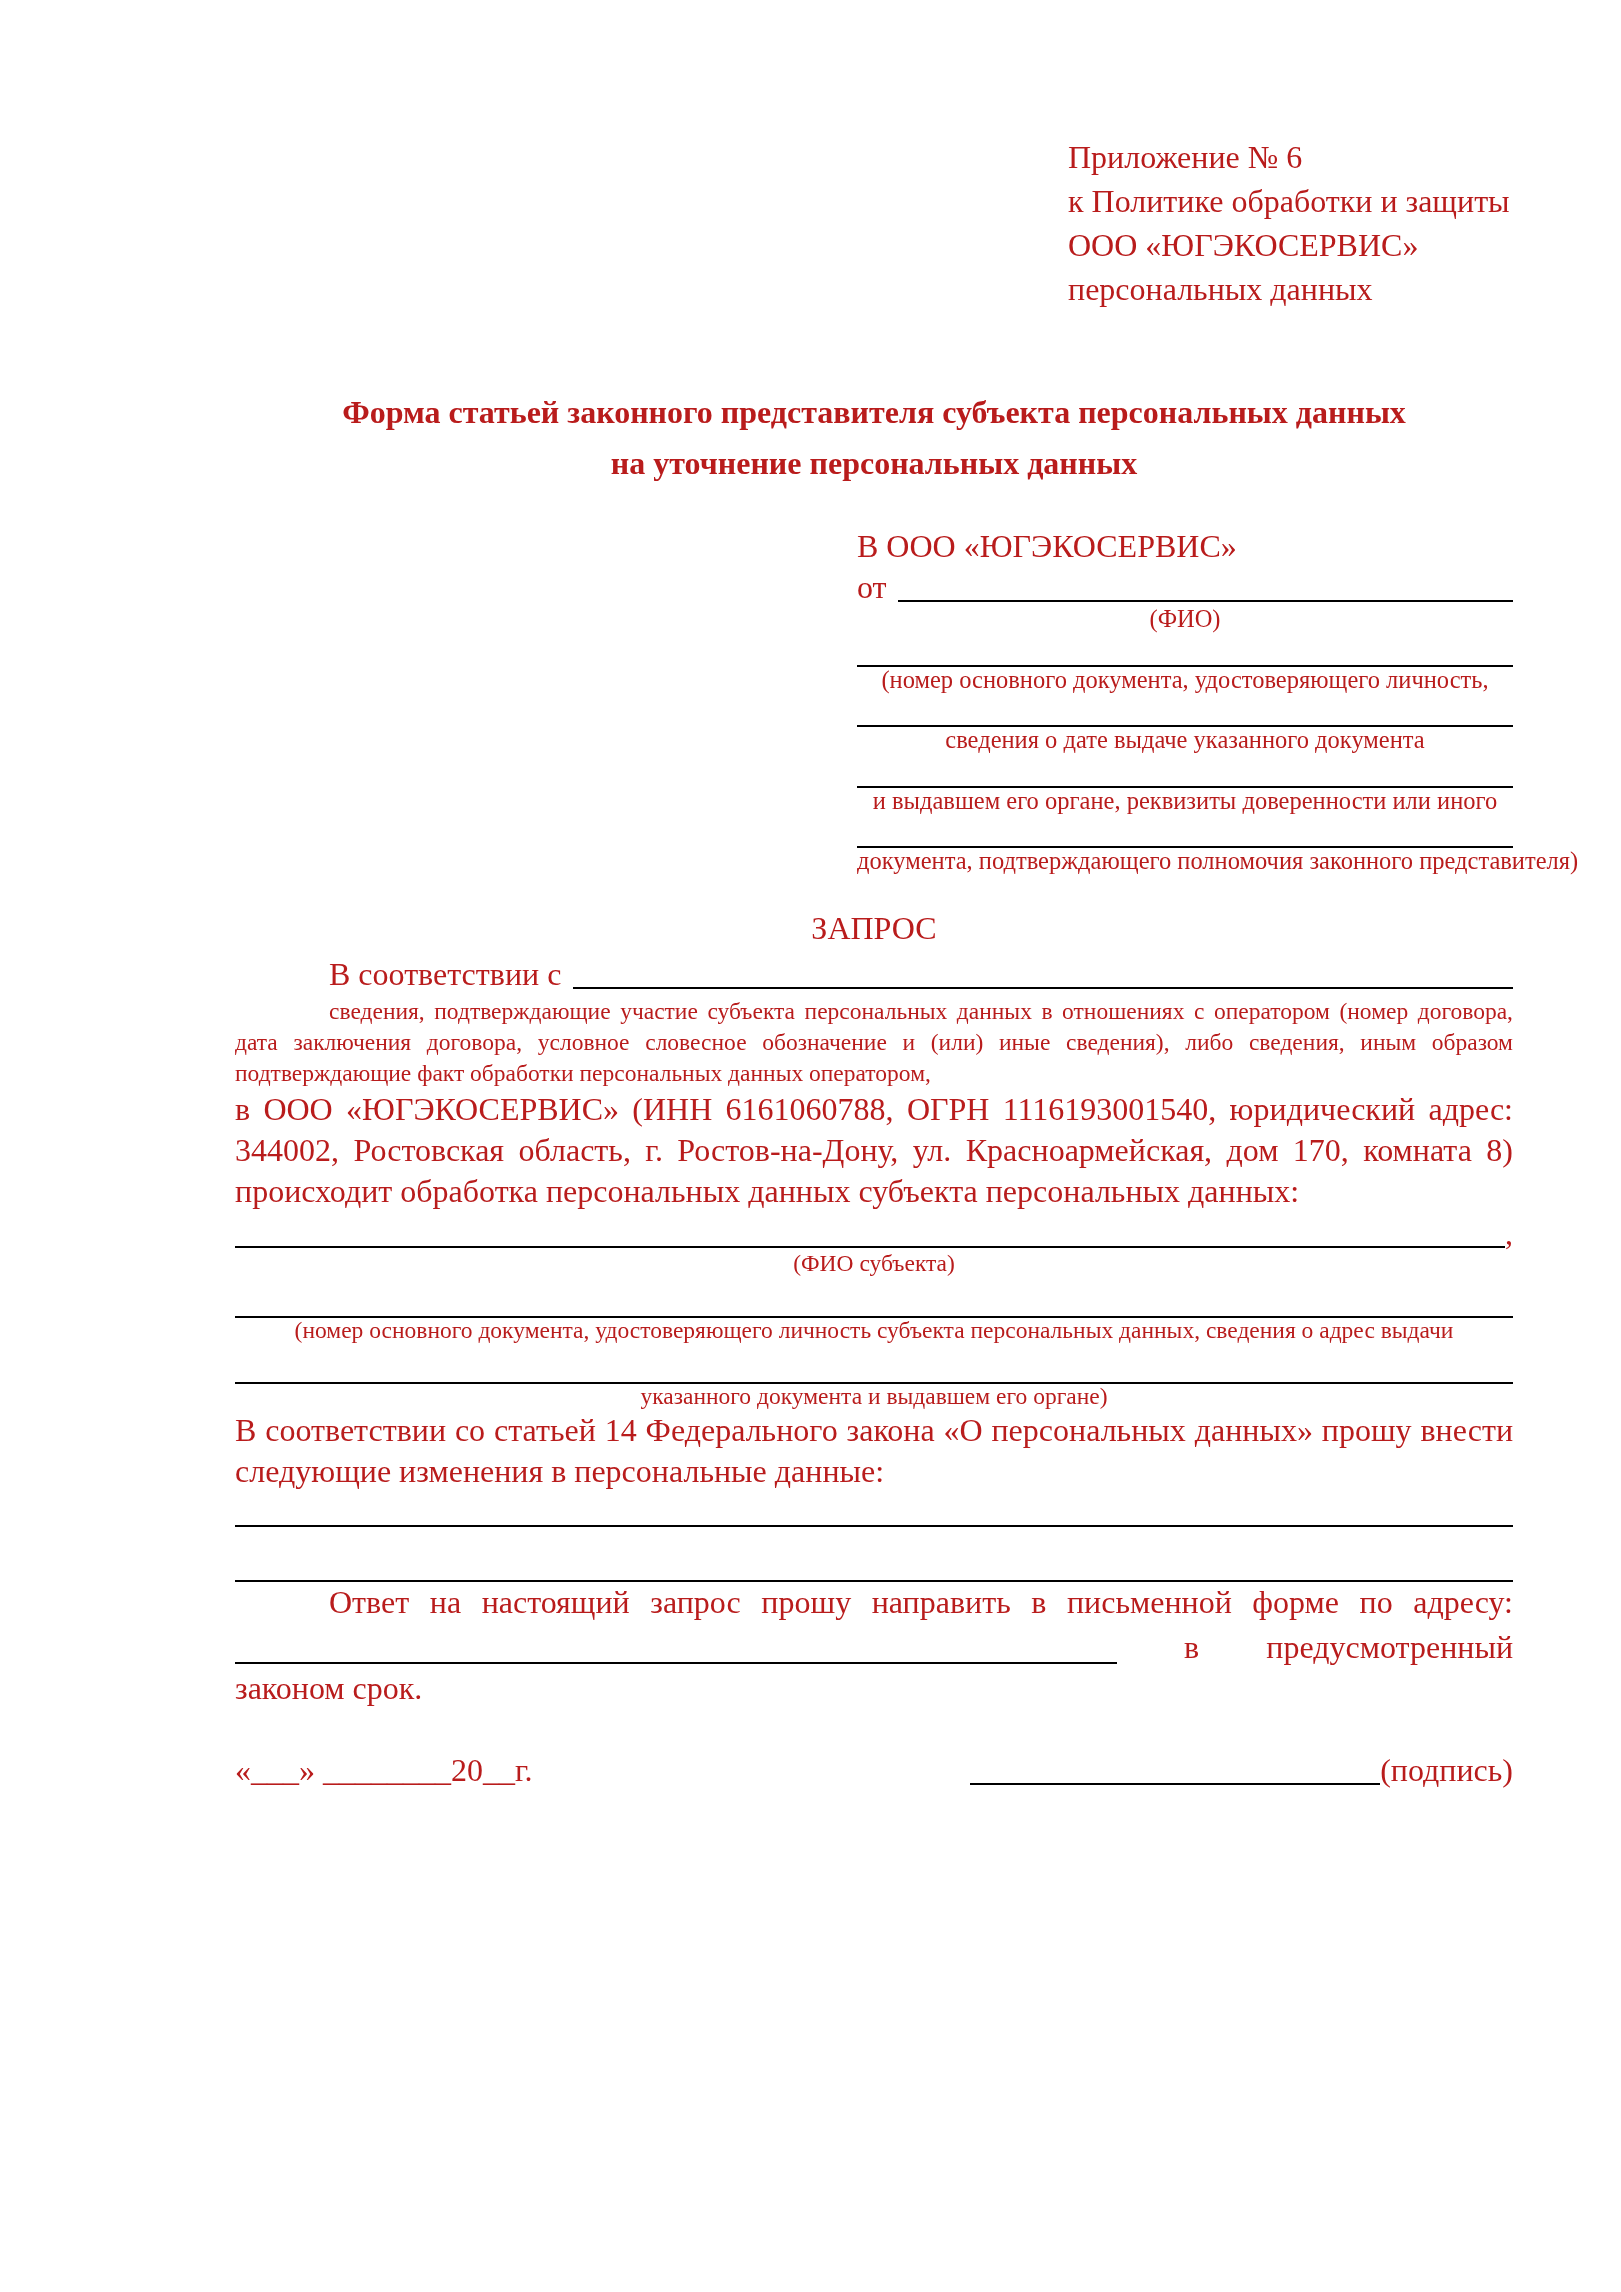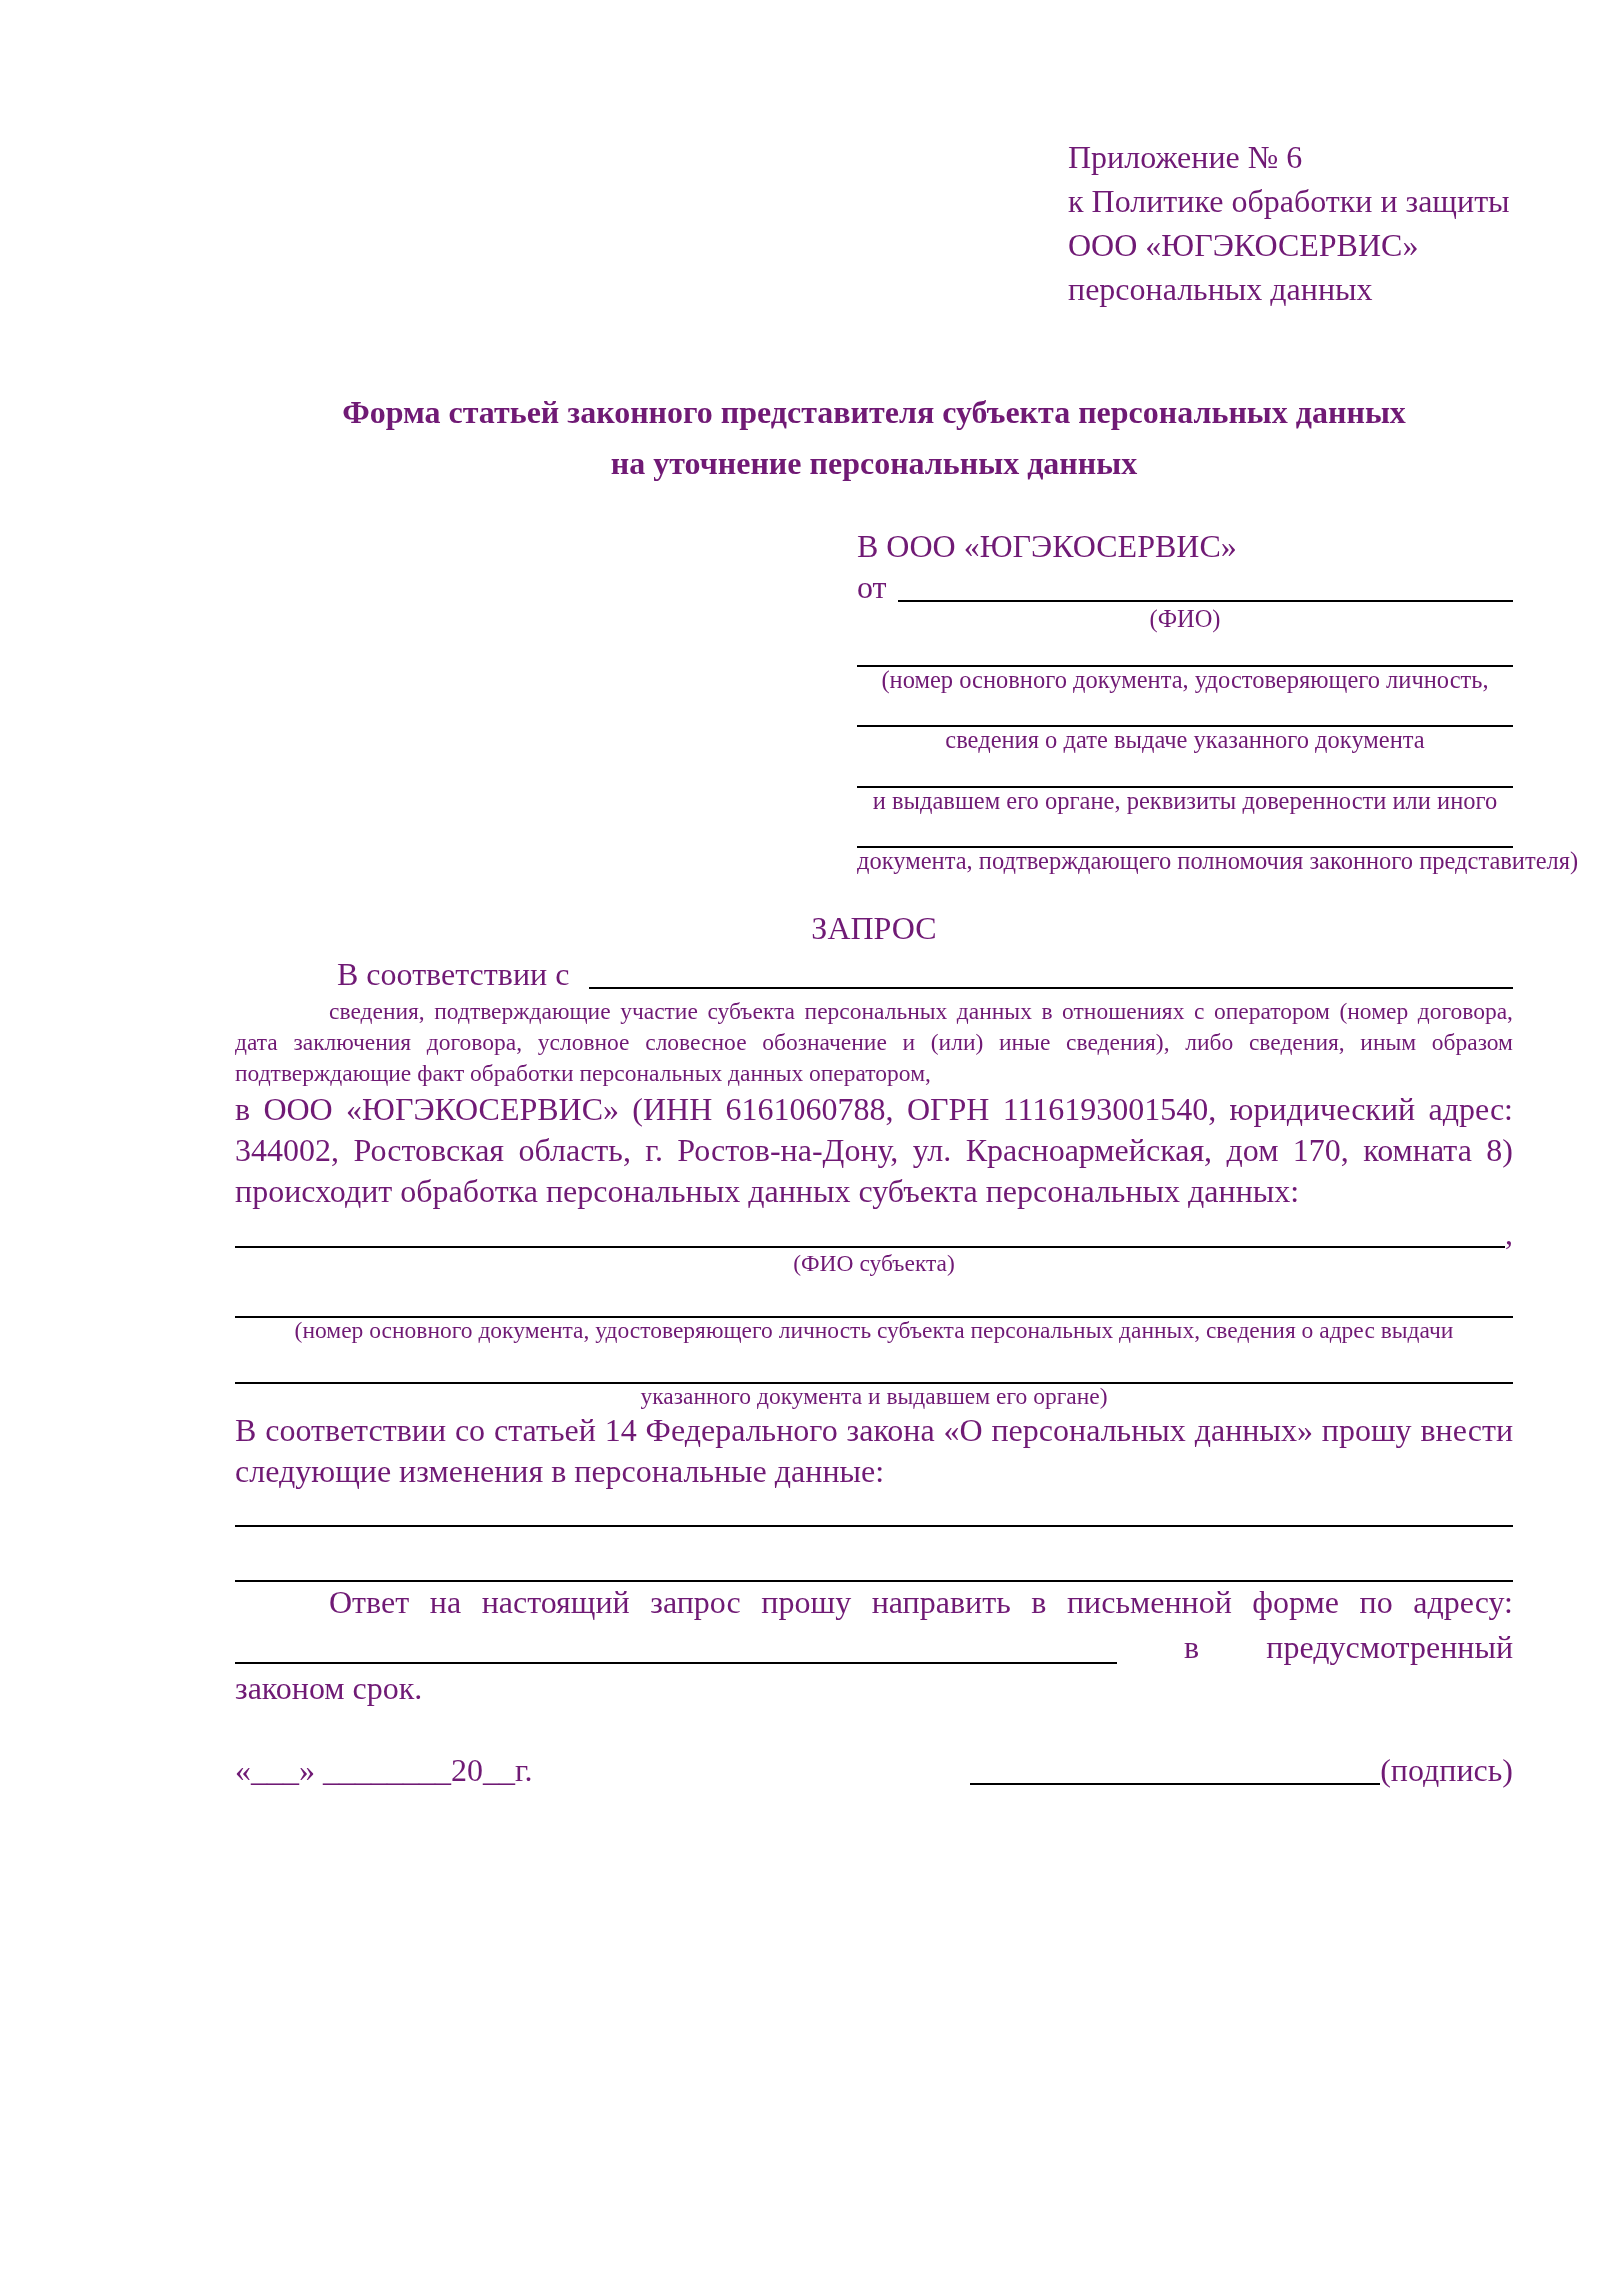--- a/index.html
+++ b/index.html
@@ -2,21 +2,21 @@
 <html><head>
 <meta charset="utf-8">
 <style>
   html, body { margin: 0; padding: 0; background: #ffffff; }
   .page {
     position: relative;
     width: 1621px;
     height: 2293px;
     margin: 0 auto;
     background: #ffffff;
-    color: #701a75;
+    color: #b91c1c;
     font-family: "Liberation Serif", "DejaVu Serif", serif;
     font-size: 32px;
     box-sizing: border-box;
     padding: 135px 108px 0 235px;
     overflow: hidden;
   }
   .appendix-header {
     margin-left: 833px;
     line-height: 44px;
     white-space: nowrap;
@@ -51,21 +51,21 @@
   }
   .blank-row {
     height: 33px;
     border-bottom: 2.9px solid #000;
   }
   .request-heading {
     margin-top: 33px;
     text-align: center;
     line-height: 43px;
   }
-  .intro-row { height: 43px; gap: 8px; }
+  .intro-row { height: 43px; }
   .indent-spacer { width: 94px; flex: 0 0 94px; }
   .intro-row .label { margin-right: 11.8px; white-space: nowrap; }
   .footnote {
     margin-top: 3.9px;
     font-size: 23.5px;
     line-height: 31px;
     text-align: justify;
     text-indent: 94px;
   }
   .body-para {

